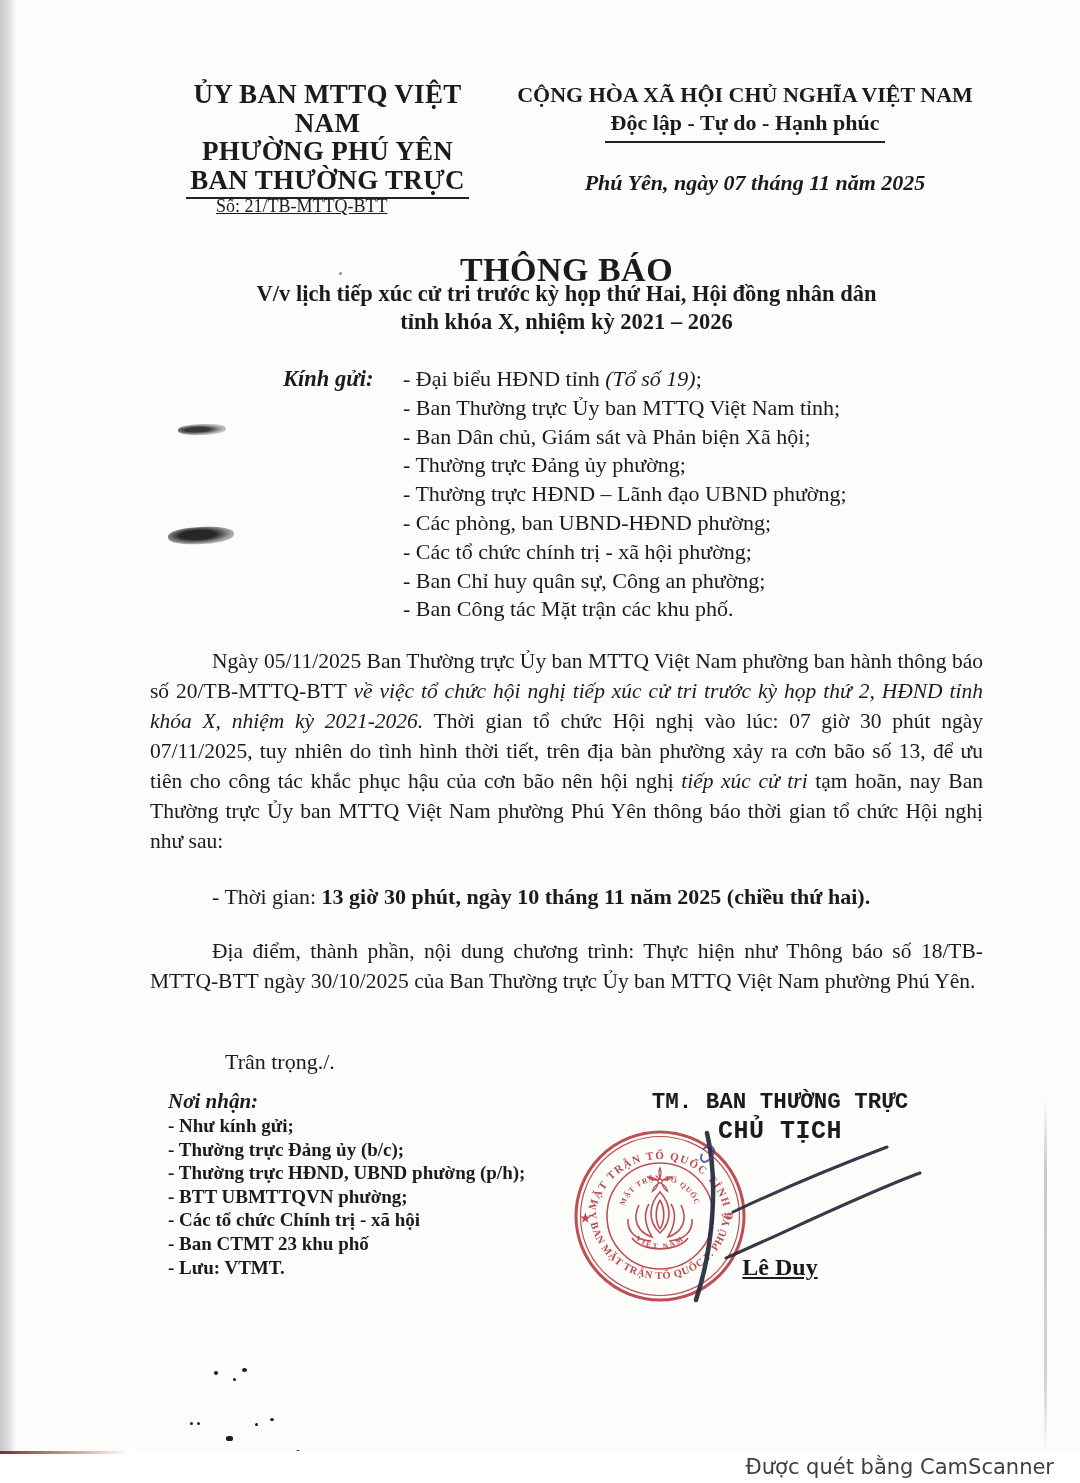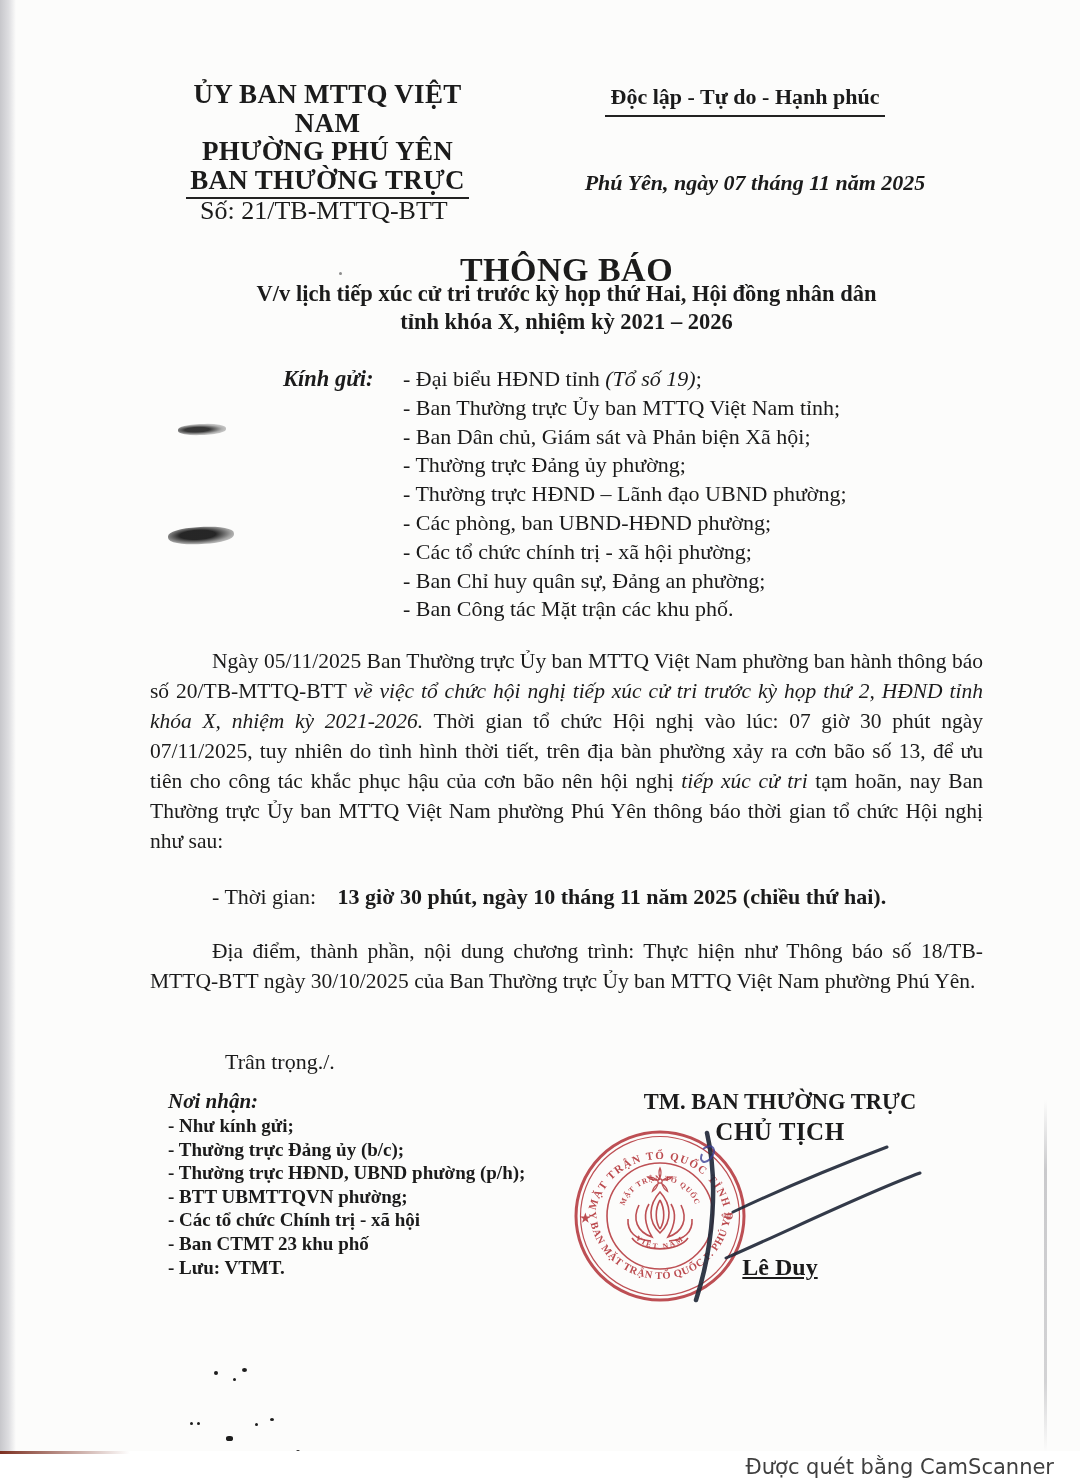--- a/index.html
+++ b/index.html
@@ -15,35 +15,35 @@
   .fold-right{position:absolute;left:1044px;top:1100px;width:3px;height:352px;
     background:linear-gradient(180deg,rgba(160,160,165,0),rgba(160,160,165,.55) 20%,rgba(160,160,165,.45) 80%,rgba(160,160,165,0));}
   .abs{position:absolute;}
   .ctr{text-align:center;}
   .hdr-org{left:160px;top:80px;width:335px;font-size:27px;font-weight:600;line-height:28.6px;letter-spacing:.3px;}
   .hdr-org .l3{font-weight:700;display:inline-block;border-bottom:2.5px solid #222;padding:0 4px 3px 4px;}
   .hdr-nat{left:480px;top:82px;width:530px;font-weight:700;}
   .hdr-nat .l1{font-size:22px;line-height:26px;}
   .hdr-nat .l2{font-size:22px;line-height:26px;display:inline-block;border-bottom:2.5px solid #222;padding:2px 6px 5px 6px;}
   .place-date{left:520px;top:170px;width:470px;font-size:22px;font-style:italic;font-weight:600;text-align:center;}
-  .doc-number{left:200px;top:196px;font-size:26px;}
+  .doc-number{left:216px;top:196px;font-size:18px;text-decoration:underline;}
   .title-main{left:150px;top:251px;width:833px;font-size:34px;font-weight:700;letter-spacing:.5px;}
   .title-sub{left:150px;top:280px;width:833px;font-size:22.5px;font-weight:700;line-height:28px;}
   .kg-label{left:283px;top:366px;font-size:22.5px;font-weight:700;font-style:italic;}
   .kg-list{left:403px;top:365px;width:560px;font-size:22px;line-height:28.8px;}
   .body-par{left:150px;top:646px;width:833px;font-size:21.5px;line-height:30px;text-align:justify;text-indent:62px;}
   .p3{top:936px;}
   .time-line{left:150px;top:884px;width:833px;font-size:22px;padding-left:62px;box-sizing:border-box;}
   .closing{left:225px;top:1049px;font-size:22px;}
   .it{font-style:italic;margin-top:44px;}
-  .bd{font-weight:700;margin-left:16px;}
+  .bd{font-weight:700;}
   .dist{left:168px;top:1089px;width:420px;}
   .dist .label{font-size:21px;font-weight:700;font-style:italic;line-height:25px;}
   .dist .item{font-size:19px;font-weight:600;line-height:23.6px;}
-  .sig-head{left:600px;top:1088px;width:360px;font-weight:700;}
+  .sig-head{left:600px;top:1088px;width:360px;font-weight:700;font-family:Liberation Mono, monospace;}
   .sig-head .l1{font-size:22.5px;line-height:28px;}
   .sig-head .l2{font-size:25px;line-height:32px;letter-spacing:.5px;}
   .sig-name{left:700px;top:1254px;width:160px;font-size:24px;font-weight:700;text-align:center;text-decoration:underline;}
   .smudge{position:absolute;border-radius:45%;}
   .sm1{left:178px;top:424px;width:48px;height:11px;transform:rotate(-2deg);
     background:radial-gradient(ellipse at 40% 50%,rgba(20,20,20,.85) 0 30%,rgba(30,30,30,.35) 60%,rgba(40,40,40,0) 100%);}
   .sm2{left:168px;top:527px;width:66px;height:17px;transform:rotate(-3deg);
     background:radial-gradient(ellipse at 45% 45%,rgba(15,15,15,.9) 0 35%,rgba(25,25,25,.4) 65%,rgba(40,40,40,0) 100%);}
   .speck{position:absolute;background:#1d1d1d;border-radius:50%;}
   .footer-bar{position:absolute;left:0;bottom:0;width:1080px;height:32px;background:#ffffff;}
@@ -60,20 +60,21 @@
 <div class="scan-edge-left"></div>
 <div class="fold-right"></div>
 
 <div class="abs hdr-org ctr">
   <div>ỦY BAN MTTQ VIỆT NAM</div>
   <div>PHƯỜNG PHÚ YÊN</div>
   <div><span class="l3">BAN THƯỜNG TRỰC</span></div>
 </div>
 
 <div class="abs hdr-nat ctr">
+  <div class="l1">CỘNG HÒA XÃ HỘI CHỦ NGHĨA VIỆT NAM</div>
   <div><span class="l2">Độc lập - Tự do - Hạnh phúc</span></div>
 </div>
 
 <div class="abs place-date">Phú Yên, ngày 07 tháng 11 năm 2025</div>
 <div class="abs doc-number">Số: 21/TB-MTTQ-BTT</div>
 
 <div class="abs title-main ctr">THÔNG BÁO</div>
 <div class="abs title-sub ctr">
   <div>V/v lịch tiếp xúc cử tri trước kỳ họp thứ Hai, Hội đồng nhân dân</div>
   <div>tỉnh khóa X, nhiệm kỳ 2021 – 2026</div>
@@ -81,21 +82,21 @@
 
 <div class="abs kg-label">Kính gửi:</div>
 <div class="abs kg-list">
   <div><span>- Đại biểu HĐND tỉnh </span><span class="it">(Tổ số 19)</span><span>;</span></div>
   <div>- Ban Thường trực Ủy ban MTTQ Việt Nam tỉnh;</div>
   <div>- Ban Dân chủ, Giám sát và Phản biện Xã hội;</div>
   <div>- Thường trực Đảng ủy phường;</div>
   <div>- Thường trực HĐND – Lãnh đạo UBND phường;</div>
   <div>- Các phòng, ban UBND-HĐND phường;</div>
   <div>- Các tổ chức chính trị - xã hội phường;</div>
-  <div>- Ban Chỉ huy quân sự, Đảng an phường;</div>
+  <div>- Ban Chỉ huy quân sự, Công an phường;</div>
   <div>- Ban Công tác Mặt trận các khu phố.</div>
 </div>
 
 <div class="abs body-par">
   <span>Ngày 05/11/2025 Ban Thường trực Ủy ban MTTQ Việt Nam phường ban hành thông báo số 20/TB-MTTQ-BTT </span><span class="it">về việc tổ chức hội nghị tiếp xúc cử tri trước kỳ họp thứ 2, HĐND tỉnh khóa X, nhiệm kỳ 2021-2026.</span><span> Thời gian tổ chức Hội nghị vào lúc: 07 giờ 30 phút ngày 07/11/2025, tuy nhiên do tình hình thời tiết, trên địa bàn phường xảy ra cơn bão số 13, để ưu tiên cho công tác khắc phục hậu của cơn bão nên hội nghị </span><span class="it">tiếp xúc cử tri</span><span> tạm hoãn, nay Ban Thường trực Ủy ban MTTQ Việt Nam phường Phú Yên thông báo thời gian tổ chức Hội nghị như sau:</span>
 </div>
 
 <div class="abs time-line">
   <span>- Thời gian: </span><span class="bd">13 giờ 30 phút, ngày 10 tháng 11 năm 2025 (chiều thứ hai).</span>
 </div>

